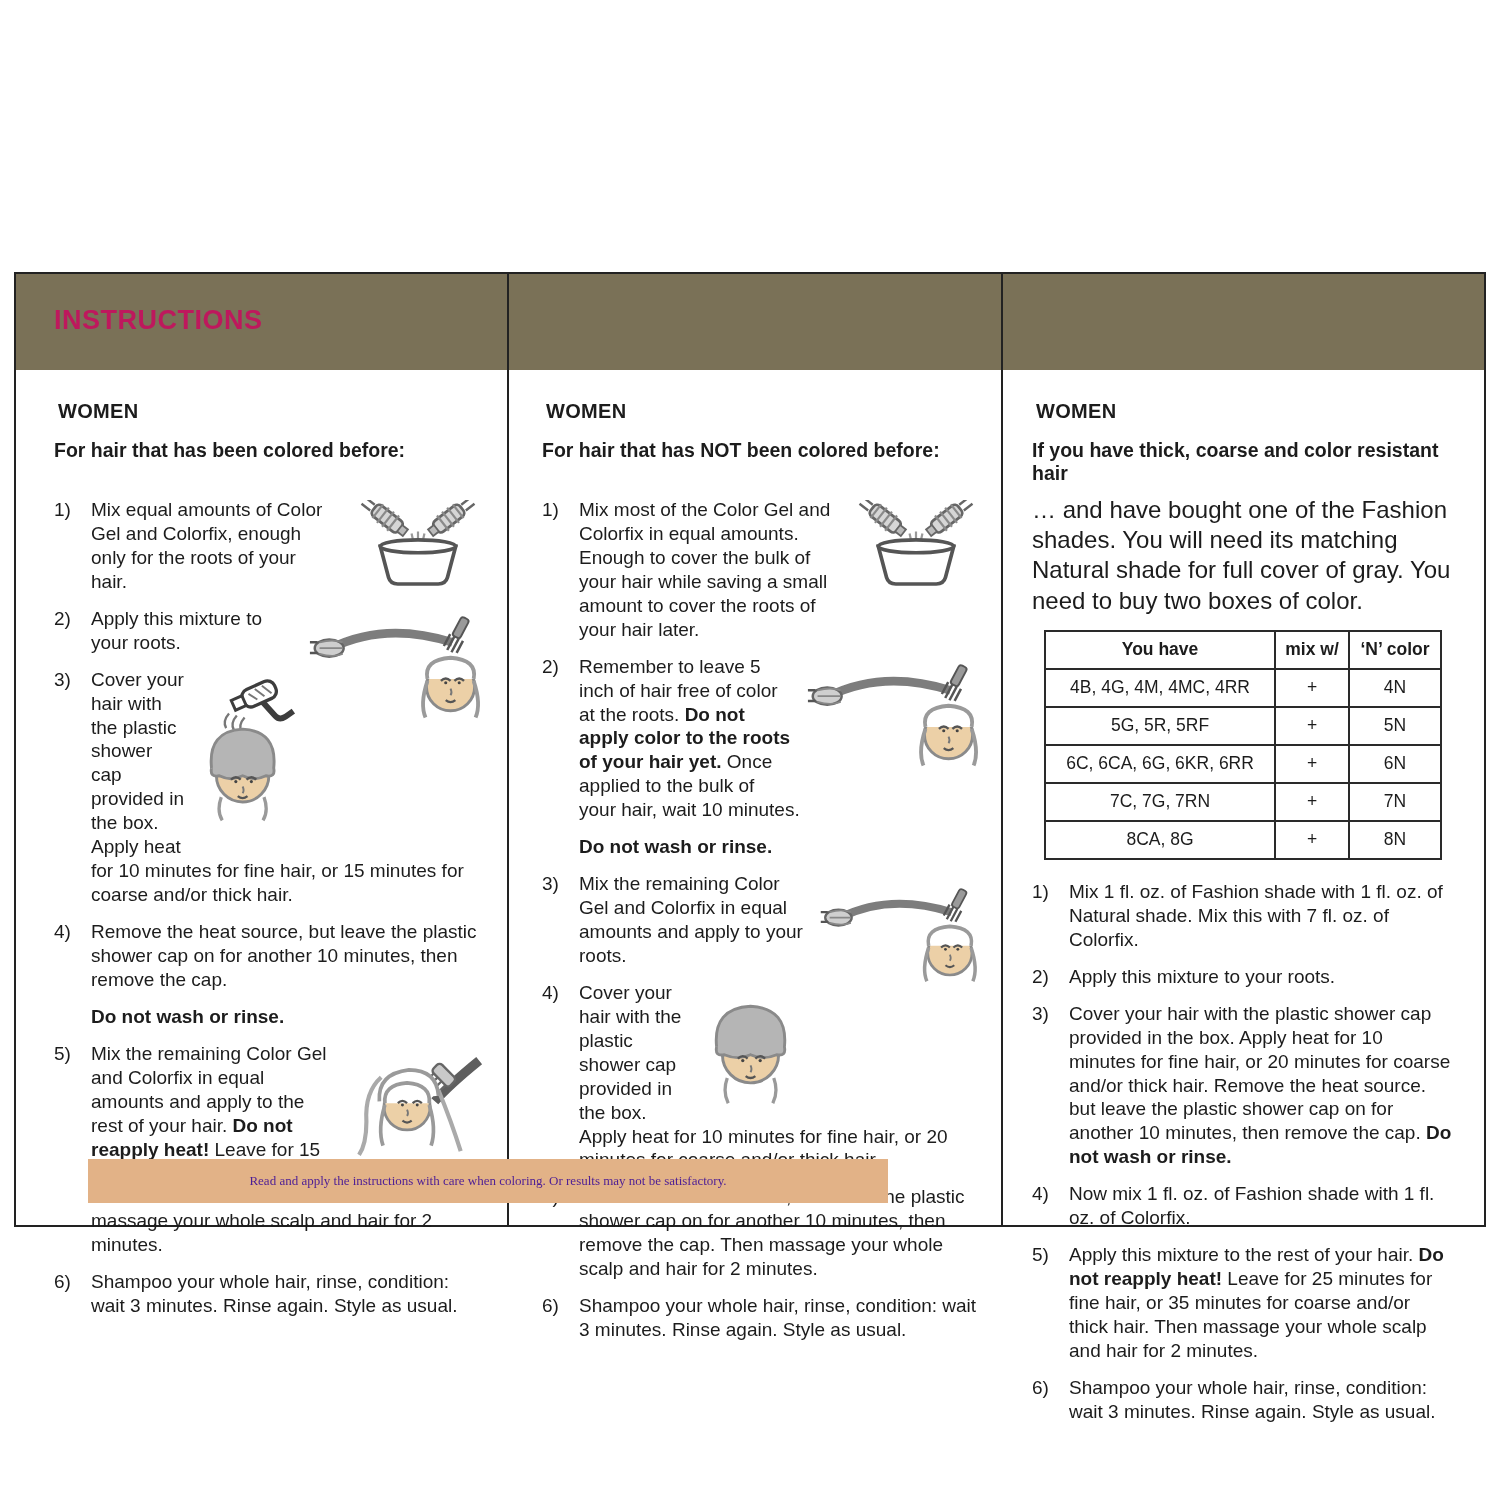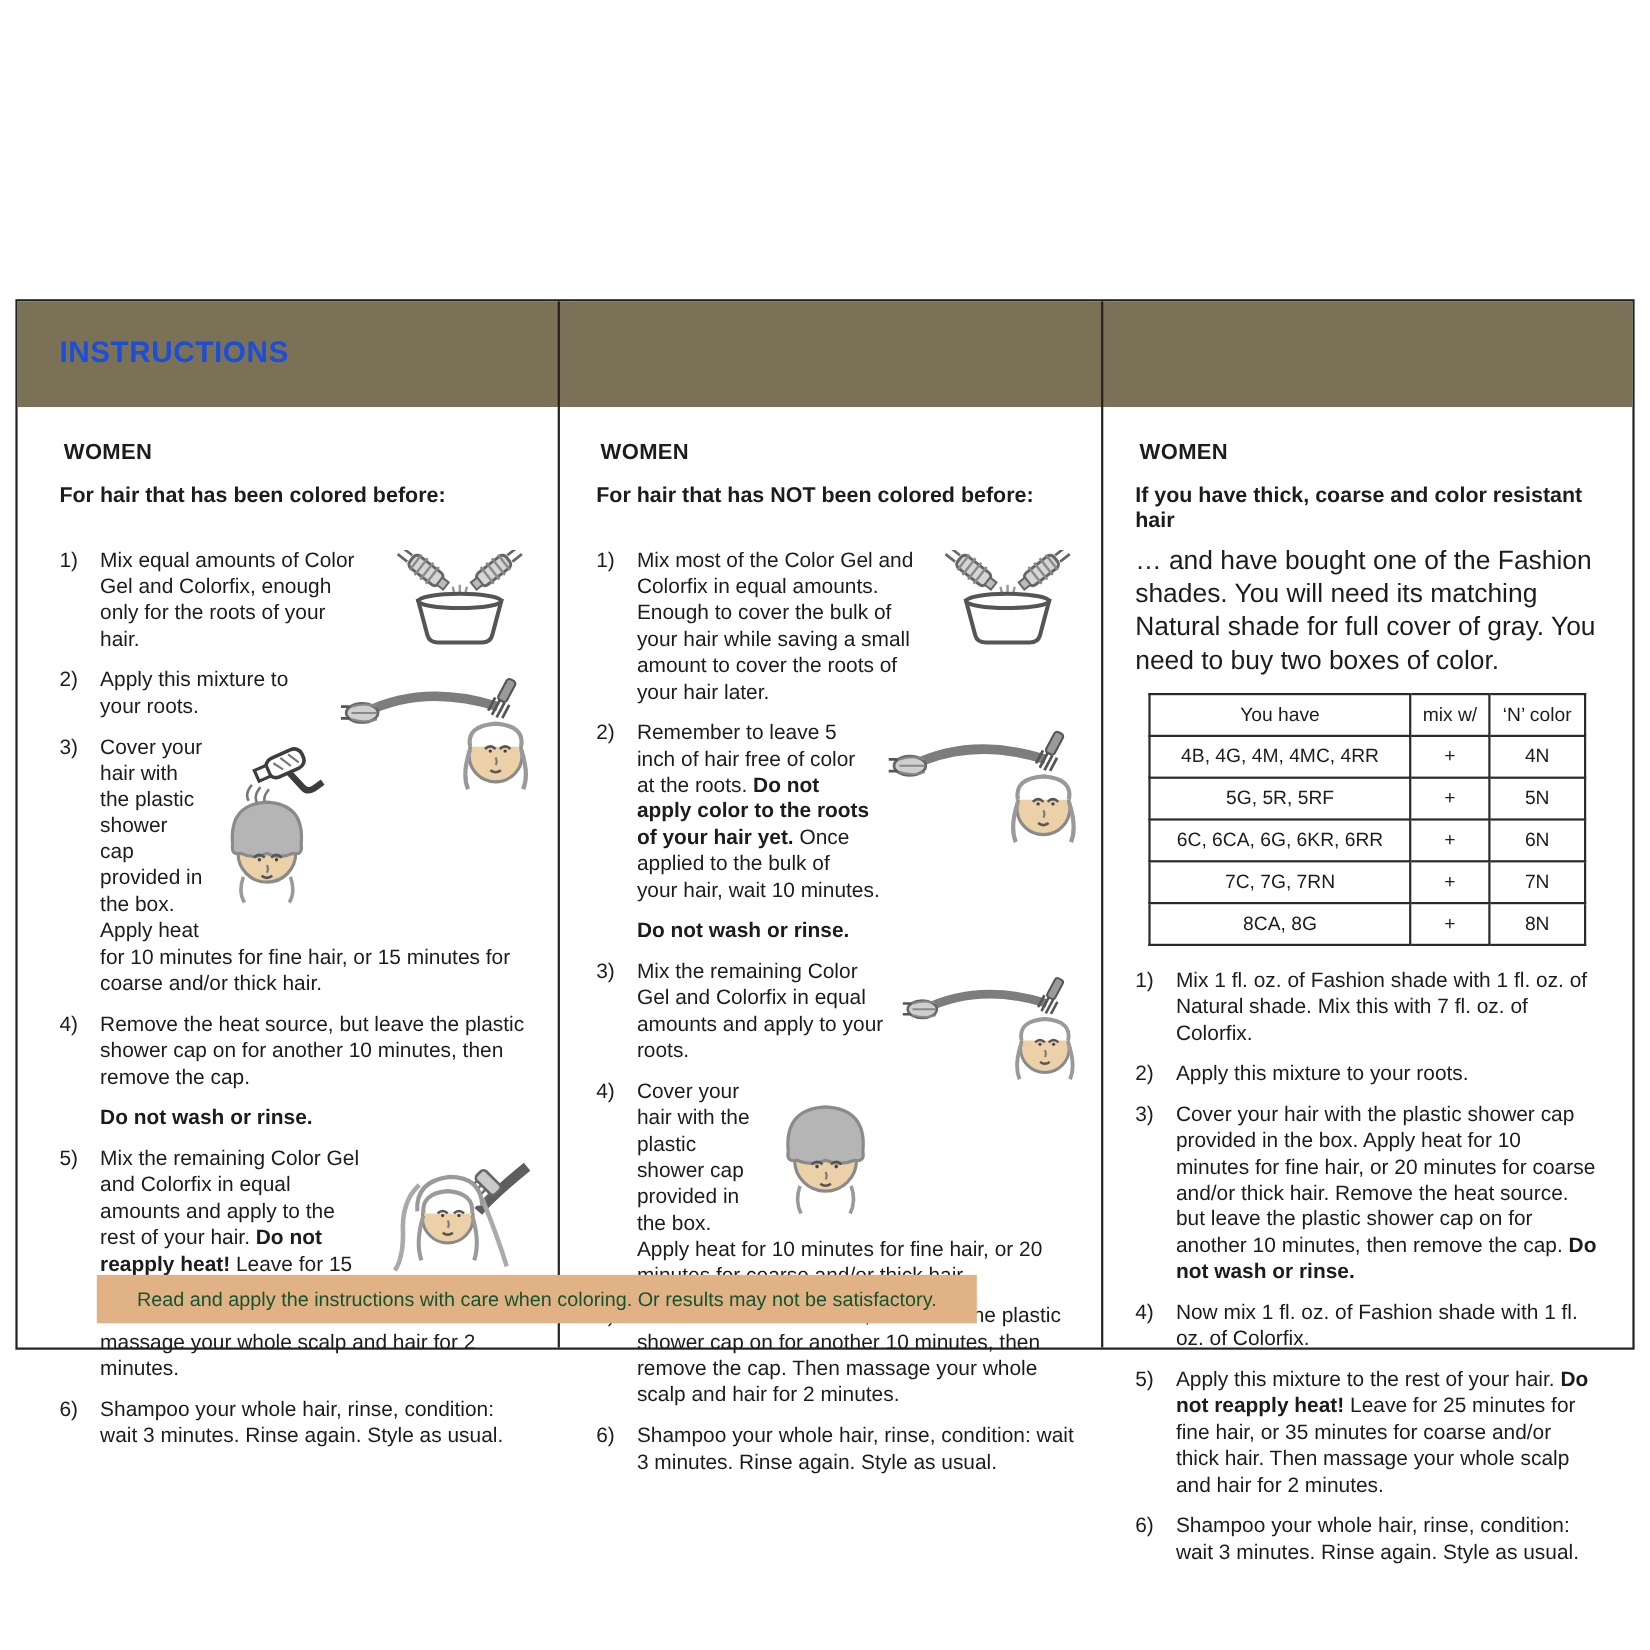--- a/index.html
+++ b/index.html
@@ -10,21 +10,21 @@
   }
   .panel{
     position:absolute;left:14px;top:272px;width:1468px;height:951px;
     border:2px solid #222;background:#fff;
   }
   .band{
     position:absolute;top:0;left:0;right:0;height:96px;background:#7a7157;z-index:1;
   }
   .band-title{
     position:absolute;left:38px;top:31px;z-index:3;
-    color:#1d4ed8;font-size:27px;font-weight:bold;letter-spacing:0.5px;
+    color:#be185d;font-size:27px;font-weight:bold;letter-spacing:0.5px;
   }
   .col{
     position:absolute;top:0;bottom:0;z-index:2;
   }
   .col-1{left:0;width:491px;}
   .col-2{left:491px;width:494px;border-left:2px solid #222;}
   .col-3{left:985px;width:481px;border-left:2px solid #222;}
   .col-body{margin-top:96px;padding:30px 20px 0 38px;}
   .col-2 .col-body{padding-left:33px;padding-right:18px;}
   .col-3 .col-body{padding-left:29px;padding-right:32px;}
@@ -46,26 +46,26 @@
   .illus.dryer-cap{width:102px;height:162px;margin-right:-2px;}
   .illus.cap-head{width:112px;height:126px;}
   .illus.apply-rest{width:146px;height:122px;}
   
   .shade-table{margin:12px 0 20px 12px;}
   .shade-table table{border-collapse:collapse;width:398px;}
   .shade-table th,.shade-table td{
     border:2px solid #2a2a2a;text-align:center;vertical-align:middle;
     font-size:17.5px;padding:6px 4px;height:24px;
   }
-  .shade-table th{font-weight:normal;text-align:center;}
+  .shade-table th{font-weight:bold;text-align:center;}
   .banner{
     position:absolute;left:72px;top:885px;width:800px;height:44px;z-index:4;
     background:#e2b287;display:flex;align-items:center;justify-content:center;
   }
-  .banner-text{font-size:18px;color:#14532d;}
+  .banner-text{font-size:13px;color:#4c1d95;font-family:Liberation Serif, serif;}
 </style>
 </head>
 <body>
 
 <div class="panel">
   <div class="band"></div>
   <div class="band-title">INSTRUCTIONS</div>
 
   <div class="col col-1">
     <div class="col-body">

